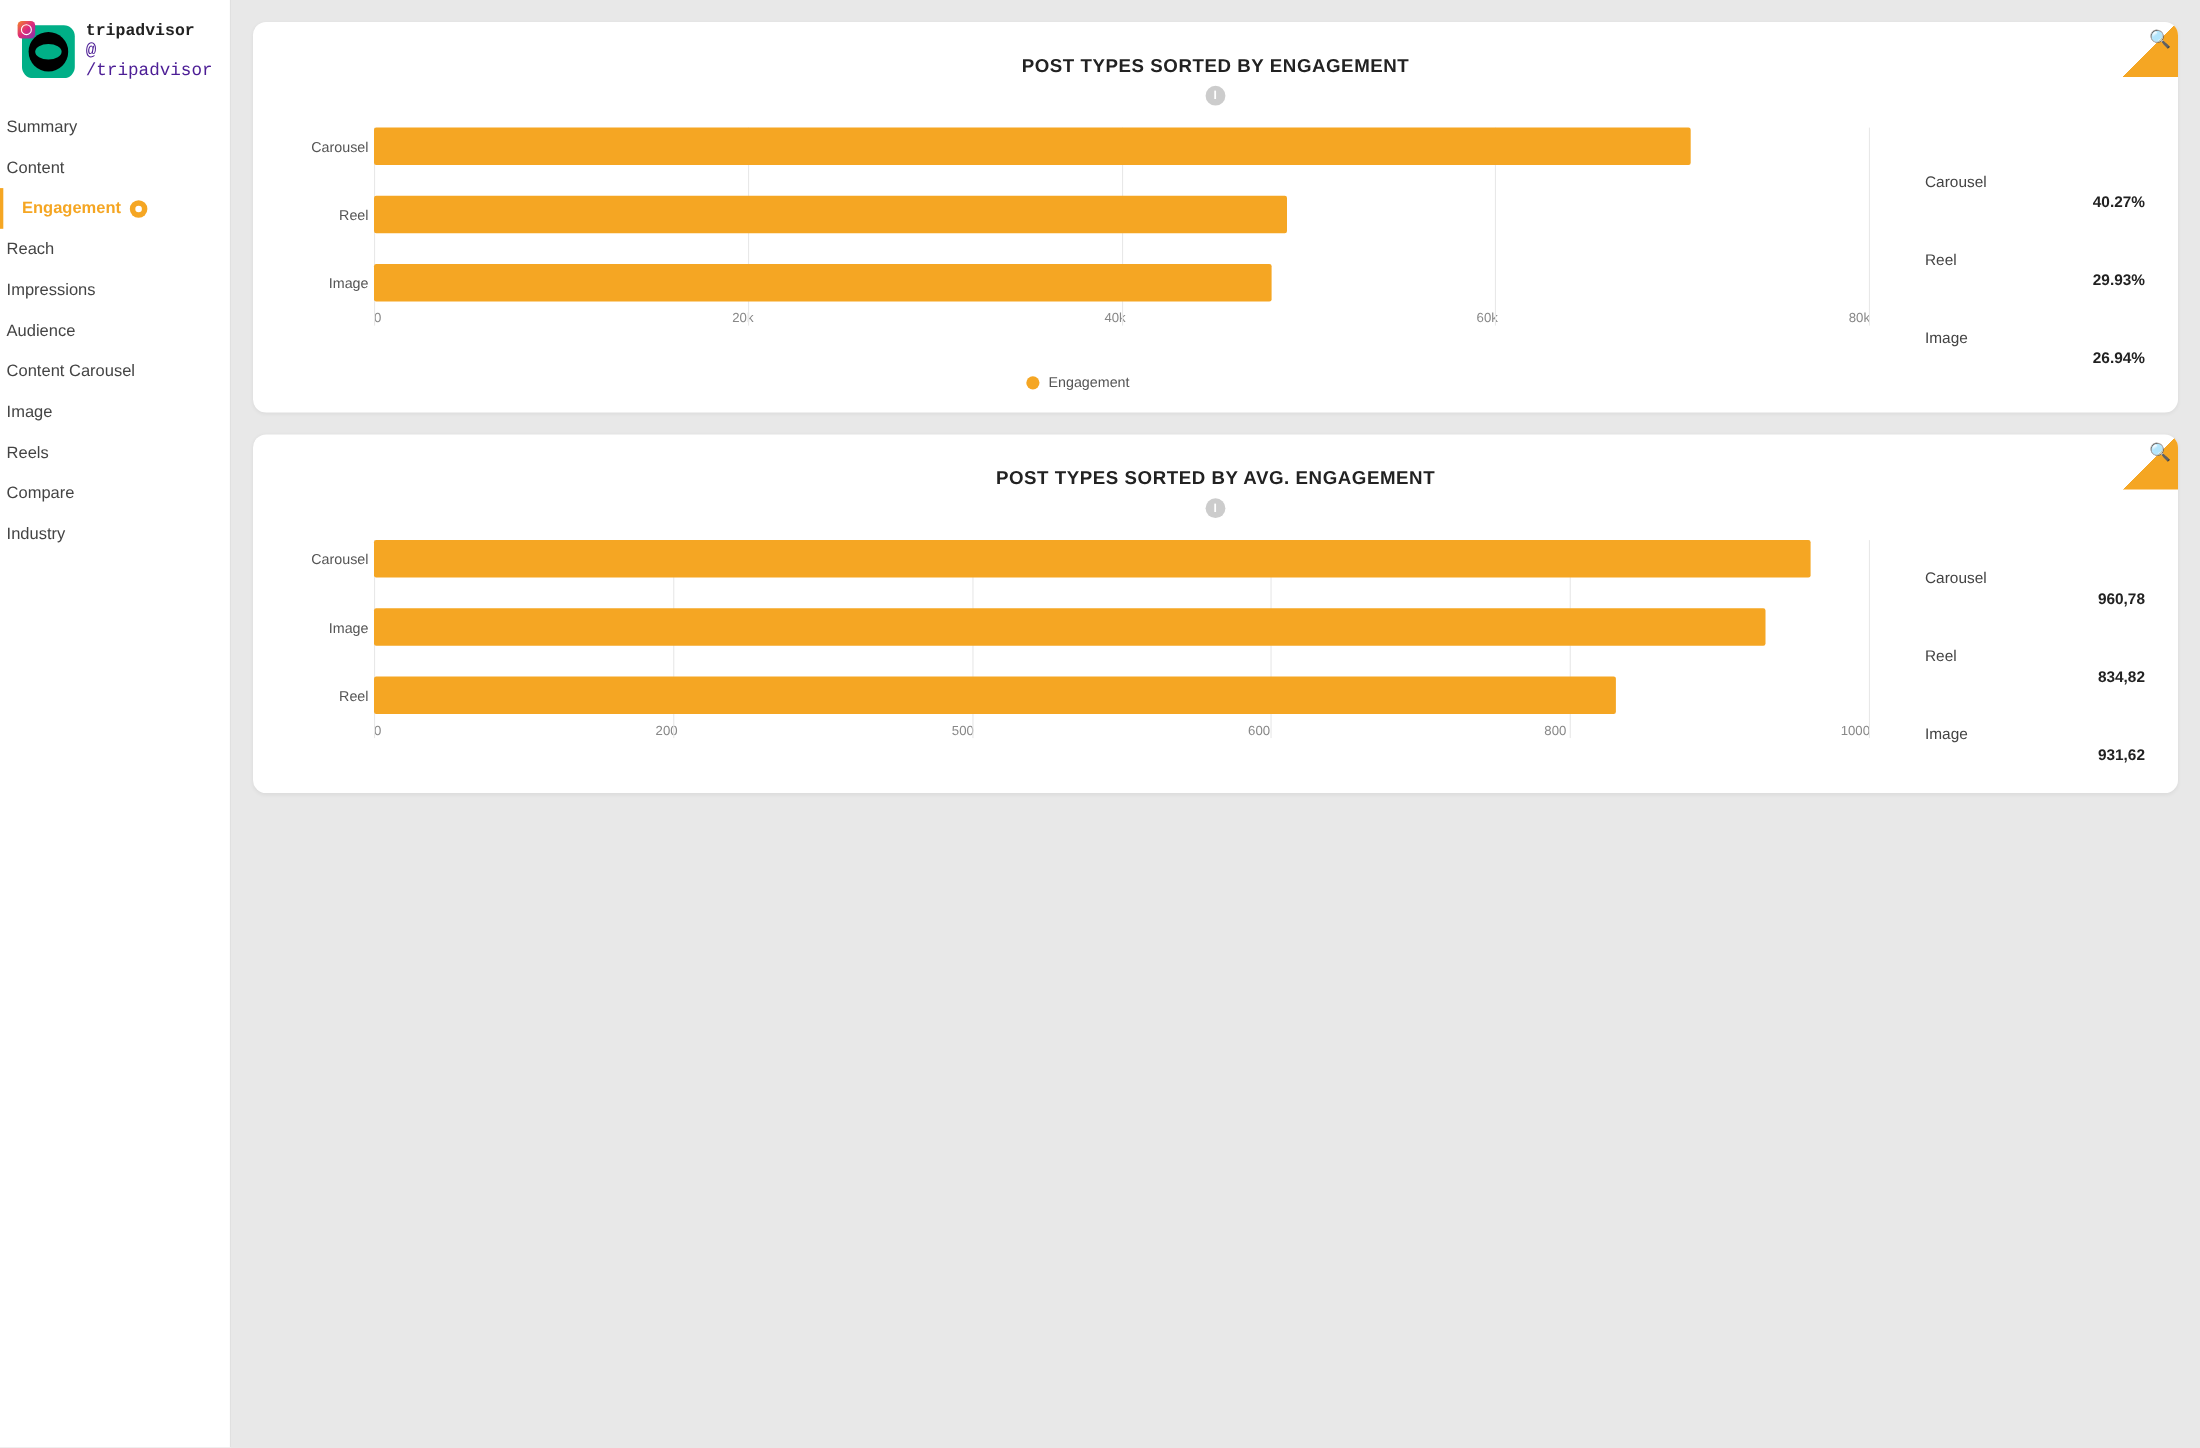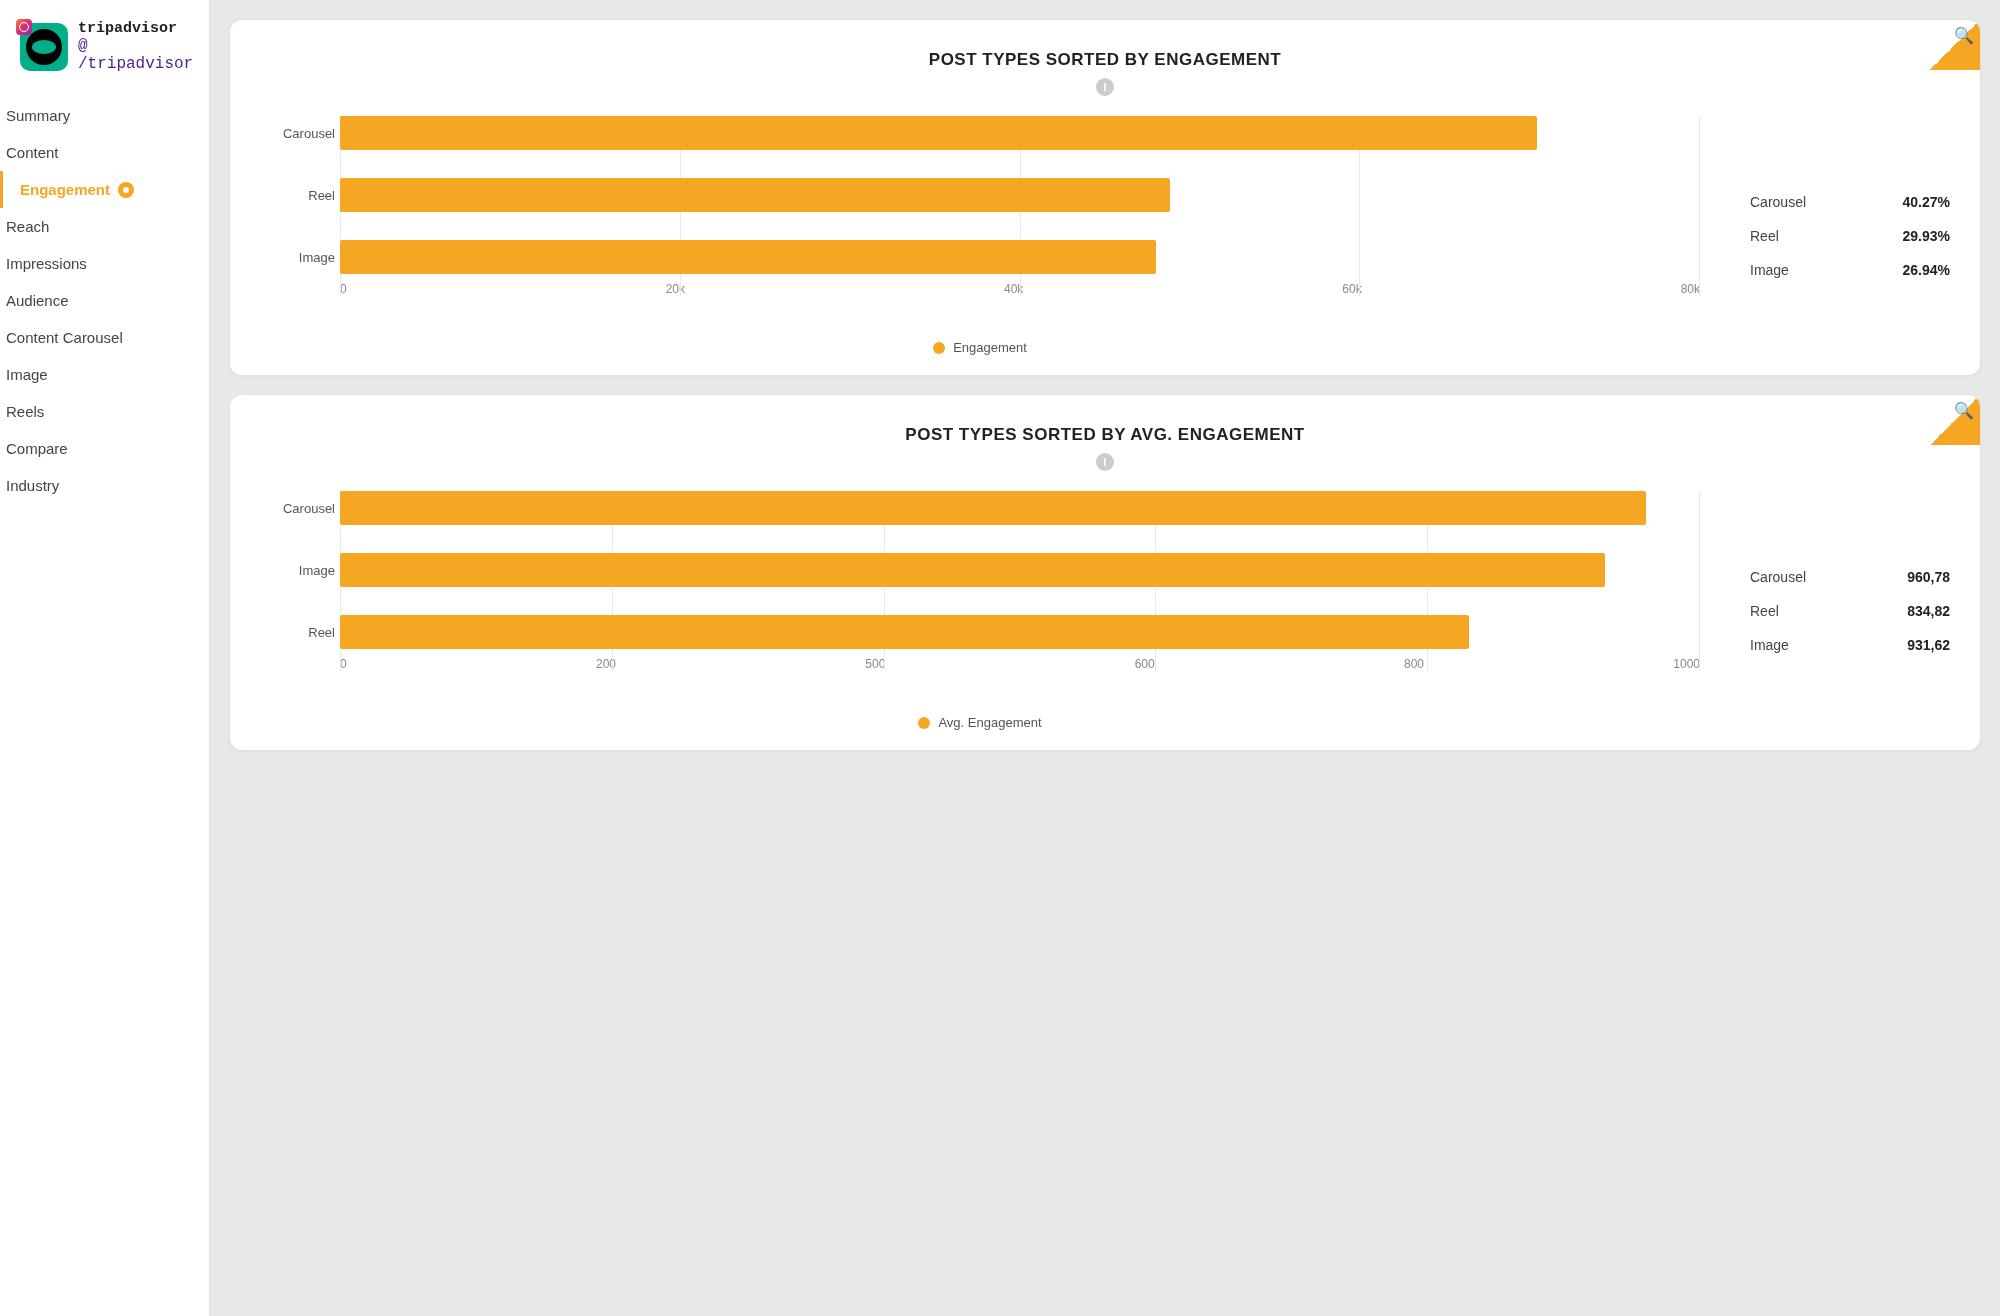--- a/index.html
+++ b/index.html
@@ -204,21 +204,21 @@
     }
 
     .legend-row {
       display: flex;
       justify-content: space-between;
       align-items: center;
       font-size: 14px;
     }
 
     .legend-label { color: #444; }
-    .legend-value { font-weight: 700; color: #222; }
+    .legend-value { font-weight: 700; color: #222; margin-top: 37px; }
 
     
     .bar-chart {
       position: relative;
       padding-bottom: 30px;
     }
 
     .bar-chart-inner {
       display: flex;
       flex-direction: column;
@@ -472,24 +472,20 @@
             </div>
             <div class="x-axis">
               <span>0</span>
               <span>200</span>
               <span>500</span>
               <span>600</span>
               <span>800</span>
               <span>1000</span>
             </div>
           </div>
-          <div class="chart-footer">
-            <span class="legend-dot"></span>
-            <span>Avg. Engagement</span>
-          </div>
         </div>
       </div>
       <div class="chart-legend-area">
         <div class="legend-row">
           <span class="legend-label">Carousel</span>
           <span class="legend-value">960,78</span>
         </div>
         <div class="legend-row">
           <span class="legend-label">Reel</span>
           <span class="legend-value">834,82</span>

